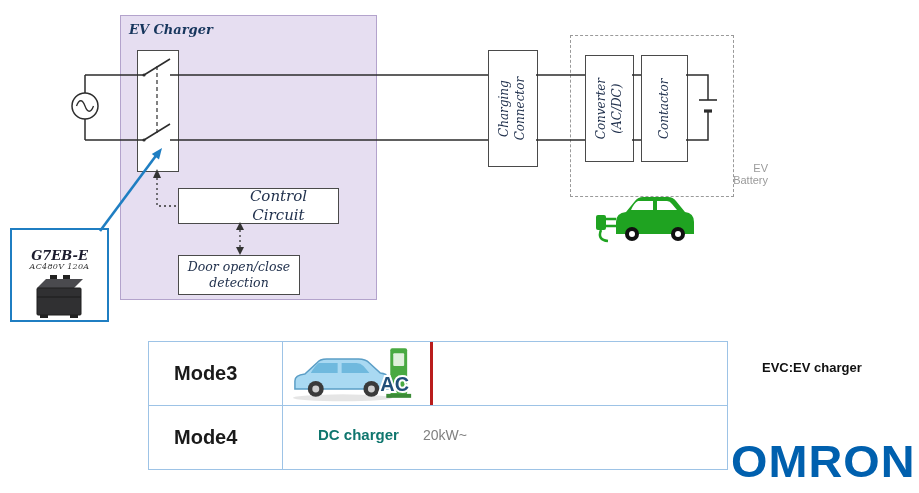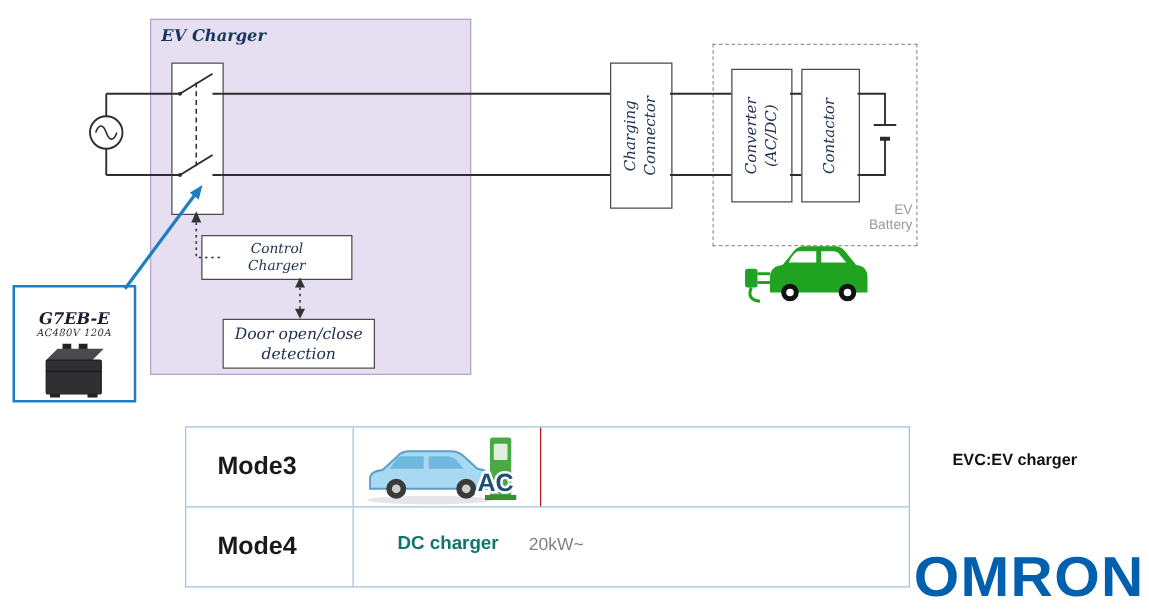--- a/index.html
+++ b/index.html
@@ -12,45 +12,45 @@
   .ev-region{position:absolute;left:120px;top:15px;width:255px;height:283px;
              background:#e6def1;border:1px solid #b3a3cc;z-index:1;}
   .ev-title{position:absolute;left:8px;top:6px;font-size:13px;color:#17365d;}
   .dashed-region{position:absolute;left:570px;top:35px;width:162px;height:160px;
                  border:1.6px dashed #9a9a9a;z-index:1;}
 
   
   .box{position:absolute;background:#fff;border:1.4px solid #4a4a4a;z-index:10;
        display:flex;align-items:center;justify-content:center;text-align:center;}
   .switch-box{left:137px;top:50px;width:40px;height:120px;}
-  .cc-box{left:161px;top:188px;width:119px;height:34px;font-size:11px;line-height:1.25;}
+  .cc-box{left:178px;top:188px;width:119px;height:34px;font-size:15px;line-height:1.25;padding-left:40px;}
   .door-box{left:178px;top:255px;width:120px;height:38px;font-size:12.5px;line-height:1.25;}
   .conn-box{left:488px;top:50px;width:48px;height:115px;font-size:12px;}
   .conv-box{left:585px;top:55px;width:47px;height:105px;font-size:12px;}
   .cont-box{left:641px;top:55px;width:45px;height:105px;font-size:12px;}
   .rot{transform:rotate(-90deg);white-space:nowrap;text-align:center;line-height:1.3;}
 
-  .evbat-label{position:absolute;left:682px;top:162px;width:48px;text-align:right;
+  .evbat-label{position:absolute;left:720px;top:162px;width:48px;text-align:right;
                font-size:11px;line-height:12px;color:#9a9a9a;z-index:2;}
 
   
   .relay-box{position:absolute;left:10px;top:228px;width:95px;height:90px;background:#fff;
              border:2px solid #1f7ec2;z-index:10;text-align:center;}
   .relay-name{font-size:13px;color:#1c1c2e;margin-top:18px;}
   .relay-spec{font-size:8px;color:#333;letter-spacing:.3px;margin-top:-1px;}
 
   .overlay{position:absolute;left:0;top:0;z-index:30;pointer-events:none;}
 
   
   .mode-table{position:absolute;left:148px;top:341px;width:578px;border:1px solid #9dc3e6;z-index:5;}
   .mode-row{display:flex;height:63px;}
   .mode-row + .mode-row{border-top:1px solid #9dc3e6;}
   .mode-cell{width:134px;border-right:1px solid #9dc3e6;display:flex;align-items:center;
              padding-left:25px;font-size:20px;font-weight:bold;color:#1a1a1a;box-sizing:border-box;}
-  .img-cell{width:150px;border-right:1px solid #b91c1c;display:flex;align-items:flex-end;
+  .img-cell{width:150px;border-right:3px solid #b91c1c;display:flex;align-items:center;
             justify-content:center;box-sizing:border-box;overflow:hidden;}
   .txt-cell{flex:1;position:relative;overflow:visible;}
   .chg-title{position:absolute;left:35px;top:6px;font-size:15px;font-weight:bold;color:#333;}
   .r1-d1{position:absolute;left:50px;top:24px;font-size:14px;color:#3a3a3a;}
   .r1-d2{position:absolute;left:46px;top:42px;font-size:14px;color:#3a3a3a;}
   .red-ellipse{position:absolute;left:20px;top:37px;width:202px;height:28px;
                border:3px solid #e3120b;border-radius:50%;}
   .r2-title{position:absolute;left:35px;top:20px;font-size:15px;font-weight:bold;color:#0f766e;}
   .r2-d1{position:absolute;left:140px;top:21px;font-size:14px;color:#808080;}
 
@@ -67,21 +67,21 @@
     <div class="ev-title scriptb">EV Charger</div>
   </div>
 
   <div class="dashed-region"></div>
 
   <div class="box switch-box"></div>
 
   <div class="box cc-box script">
     <div>
       <div>Control</div>
-      <div>Charger</div>
+      <div>Circuit</div>
     </div>
   </div>
 
   <div class="box door-box script">
     <div>
       <div>Door open/close</div>
       <div>detection</div>
     </div>
   </div>
 

